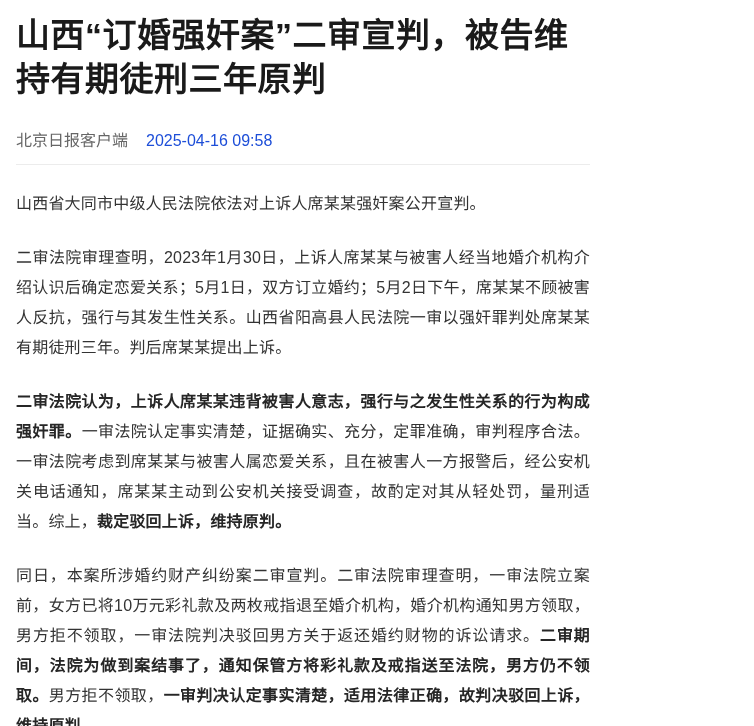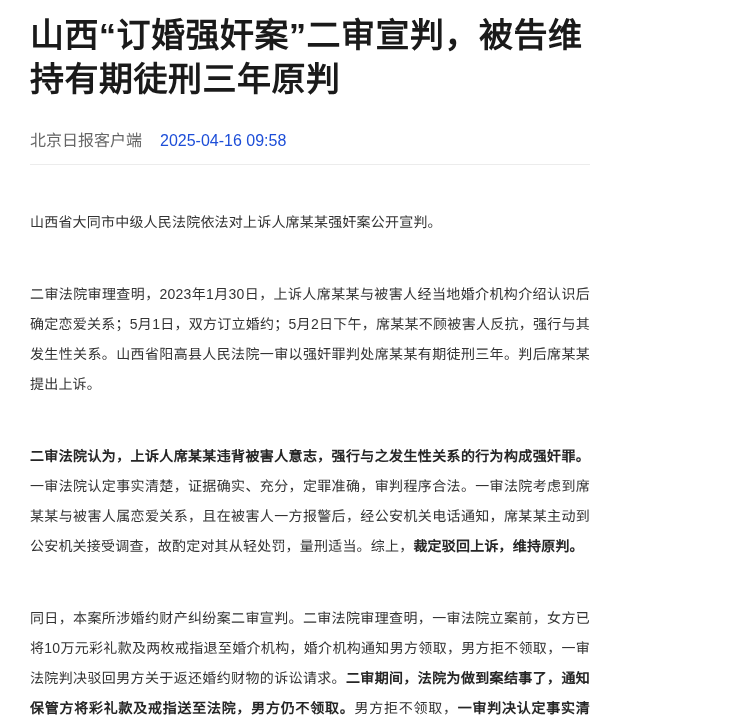--- a/index.html
+++ b/index.html
@@ -8,21 +8,21 @@
     background: #ffffff;
     font-family: "Liberation Sans", "DejaVu Sans", sans-serif;
   }
   .page {
     position: relative;
     width: 614px;
     height: 726px;
     overflow: hidden;
     background: #ffffff;
     box-sizing: border-box;
-    padding: 13px 24px 0 30px;
+    padding: 13px 24px 0 16px;
   }
   .title {
     margin: 0;
     font-size: 34px;
     line-height: 44px;
     font-weight: 700;
     color: #1a1a1a;
     letter-spacing: 0.5px;
   }
   .meta {
@@ -33,22 +33,22 @@
     font-size: 16px;
   }
   .meta .source { color: #666666; }
   .meta .date   { color: #1d4ed8; }
   .divider {
     border: none;
     border-top: 1px solid #ececec;
     margin: 13px 0 6px 0;
   }
   .article-body p {
-    margin: 42px 0 0 0;
-    font-size: 14px;
+    margin: 24px 0 0 0;
+    font-size: 16px;
     line-height: 30px;
     color: #333333;
     text-align: justify;
     letter-spacing: 0.2px;
   }
   .article-body p span.b {
     font-weight: 700;
     color: #262626;
   }
   .watermark {

